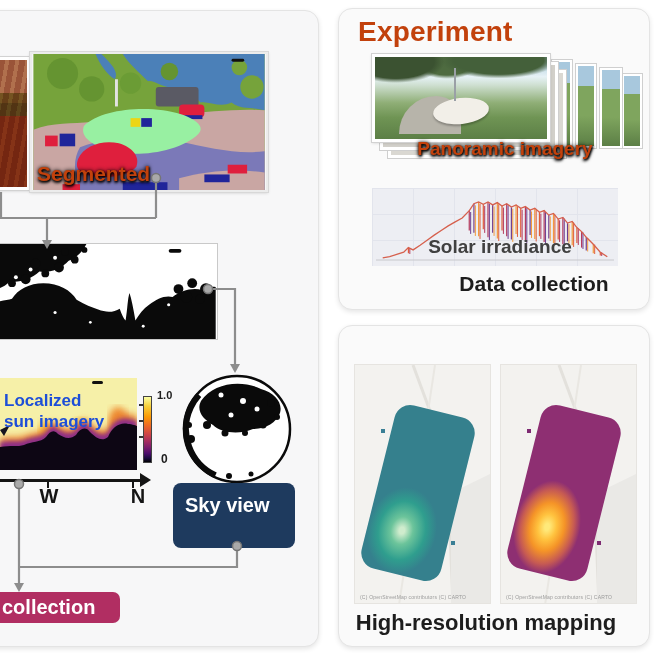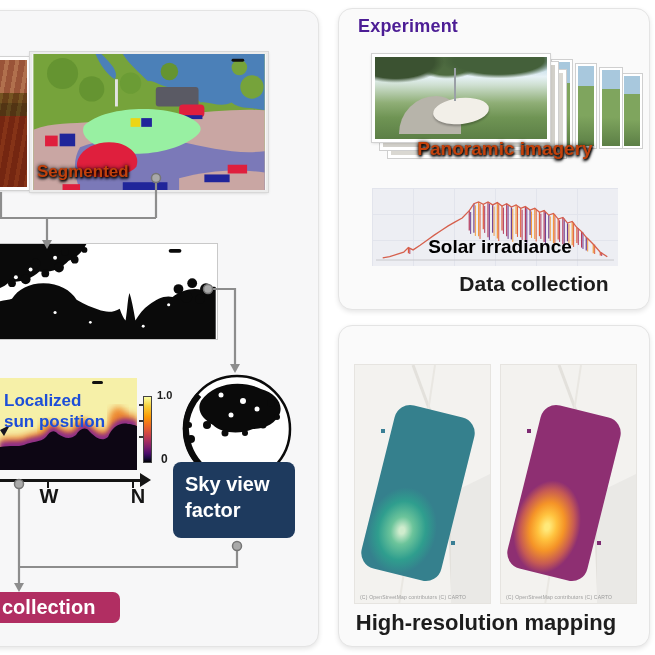--- a/index.html
+++ b/index.html
@@ -2,21 +2,21 @@
 <html><head>
 <meta charset="utf-8">
 <style>
   html,body{margin:0;padding:0;background:#ffffff;}
   body{font-family:"Liberation Sans", sans-serif; -webkit-font-smoothing:antialiased;}
   #canvas{position:relative;width:655px;height:655px;overflow:hidden;background:#ffffff;}
   .abs{position:absolute;}
   .card{position:absolute;background:#fafafa;border:1px solid #e4e4e4;border-radius:14px;
         box-shadow:0 2px 5px rgba(0,0,0,0.10);}
   .card.left{background:#f7f7f8;}
-  .h1{font-size:18px;font-weight:bold;color:#4c1d95;letter-spacing:.2px;}
+  .h1{font-size:28px;font-weight:bold;color:#c2410c;letter-spacing:.2px;}
   .caption{font-size:21px;font-weight:bold;color:#1d1d1d;text-align:center;}
   .imgframe{position:absolute;border:3px solid #ffffff;outline:1px solid #d2d2d2;
             box-shadow:0 1px 3px rgba(0,0,0,.18);box-sizing:border-box;}
   .overlay-label{color:#c2410c;font-weight:bold;
       text-shadow:0 0 4px rgba(0,0,0,.95), 0 2px 3px rgba(0,0,0,.8), 1px 1px 2px rgba(0,0,0,.9);}
   .navybox{position:absolute;background:#1e3a5e;border-radius:8px;color:#fff;
       font-weight:bold;font-size:20px;line-height:1.3;padding:9px 12px;box-sizing:border-box;}
   .magbox{position:absolute;background:#b12e62;border-radius:7px;color:#fff;
       font-weight:bold;font-size:20px;padding:4px 14px 5px 32px;box-sizing:border-box;}
   .axis-label{position:absolute;font-size:20px;font-weight:bold;color:#141414;text-align:center;}
@@ -62,21 +62,21 @@
       <rect x="12" y="84" width="13" height="11" fill="#df1f3d"></rect>
       <rect x="27" y="82" width="16" height="13" fill="#20259a"></rect>
       <rect x="100" y="66" width="10" height="9" fill="#ecd515"></rect>
       <rect x="111" y="66" width="11" height="9" fill="#20259a"></rect>
       <rect x="92" y="132" width="46" height="8" fill="#20259a"></rect>
       <rect x="176" y="124" width="26" height="8" fill="#20259a"></rect>
       <rect x="200" y="114" width="20" height="9" fill="#df1f3d"></rect>
       <rect x="30" y="134" width="18" height="6" fill="#df1f3d"></rect>
       <rect x="204" y="5" width="13" height="3" rx="1.5" fill="#101010"></rect>
     </svg>
-    <div class="abs overlay-label" style="left:5px;top:108px;font-size:17px;">Segmented</div>
+    <div class="abs overlay-label" style="left:5px;top:108px;font-size:21px;">Segmented</div>
   </div>
 
   <div class="abs" style="left:-6px;top:243px;width:224px;height:97px;background:#ffffff;border:1px solid #c9c9c9;box-sizing:border-box;">
     <svg viewBox="0 0 224 97" width="222" height="95">
       <path d="M0,0 H92 C88,8 82,14 74,17 C66,26 52,30 44,28 C36,36 22,40 14,38 C8,44 2,46 0,46 Z" fill="#0a0a0a"></path>
       <circle cx="90" cy="6" r="3" fill="#0a0a0a"></circle>
         <circle cx="80" cy="16" r="4" fill="#0a0a0a"></circle>
       <circle cx="64" cy="24" r="5" fill="#0a0a0a"></circle>
         <circle cx="50" cy="30" r="4" fill="#0a0a0a"></circle>
       <circle cx="30" cy="36" r="5" fill="#0a0a0a"></circle>
@@ -115,21 +115,21 @@
       <ellipse cx="80" cy="50" rx="6" ry="10" fill="#f6c03a" filter="url(#b4)"></ellipse>
       <ellipse cx="118" cy="42" rx="9" ry="13" fill="#ef8d33" filter="url(#b4)"></ellipse>
       <path d="M0,60 C10,58 18,60 24,58 C32,54 40,56 46,50 C50,44 54,42 58,47 C64,51 70,53 76,48 C80,41 86,39 90,45 C96,51 102,55 108,50 C112,40 120,34 128,36 C132,36 137,38 137,38 L137,92 L0,92 Z" fill="#e87f2f" filter="url(#b4)"></path>
       <path d="M0,64 C10,62 18,64 24,62 C32,58 40,60 46,54 C50,48 54,46 58,51 C64,55 70,57 76,52 C80,45 86,43 90,49 C96,55 102,59 108,54 C112,44 120,39 128,41 C132,41 137,43 137,43 L137,92 L0,92 Z" fill="#8e2f86" filter="url(#b2)"></path>
       <path d="M0,69 C10,67 18,69 24,67 C32,63 40,65 46,59 C50,53 54,51 58,56 C64,60 70,62 76,57 C80,50 86,48 90,54 C96,60 102,64 108,59 C112,49 120,44 128,46 C132,46 137,48 137,48 L137,92 L0,92 Z" fill="#0d0614"></path>
       <rect x="92" y="3" width="11" height="3" rx="1.5" fill="#101010"></rect>
       <polygon points="0,52 10,47 4,58" fill="#15151f"></polygon>
     </svg>
     <div class="abs" style="left:4px;top:12px;font-size:17px;font-weight:600;color:#1d4ed8;line-height:1.25;">
       <div>Localized</div>
-      <div>sun position</div>
+      <div>sun imagery</div>
     </div>
   </div>
 
   <div class="abs" style="left:0;top:479px;width:142px;height:2.6px;background:#141414;"></div>
   <div class="abs" style="left:140px;top:473px;width:0;height:0;border-left:11px solid #141414;border-top:7px solid transparent;border-bottom:7px solid transparent;"></div>
   <div class="abs" style="left:47px;top:481px;width:2px;height:7px;background:#141414;"></div>
   <div class="abs" style="left:132px;top:481px;width:2px;height:7px;background:#141414;"></div>
   <div class="axis-label" style="left:36px;top:485px;width:26px;">W</div>
   <div class="axis-label" style="left:126px;top:485px;width:24px;">N</div>
 
@@ -154,23 +154,22 @@
     <circle cx="40" cy="22" r="2.5" fill="#fff"></circle>
       <circle cx="62" cy="28" r="3" fill="#fff"></circle>
     <circle cx="76" cy="36" r="2.5" fill="#fff"></circle>
       <circle cx="50" cy="42" r="2.5" fill="#fff"></circle>
     <circle cx="8" cy="52" r="3" fill="#0a0a0a"></circle>
       <circle cx="10" cy="66" r="4" fill="#0a0a0a"></circle>
     <circle cx="48" cy="103" r="3" fill="#0a0a0a"></circle>
       <circle cx="70" cy="101" r="2.5" fill="#0a0a0a"></circle>
   </svg>
 
-  <div class="navybox" style="left:173px;top:462px;width:122px;height:76px;">
+  <div class="navybox" style="left:173px;top:483px;width:122px;height:65px;">
     <div>Sky view</div>
-    <div>factor</div>
   </div>
 
   <div class="magbox" style="left:-30px;top:592px;width:150px;height:31px;">
     <span>collection</span>
   </div>
 
   <svg class="abs" style="left:0;top:0;pointer-events:none;" width="655" height="655" viewBox="0 0 655 655">
     <g stroke="#8d8d8d" stroke-width="2.2" fill="none">
       <path d="M1,192 L1,218 L156,218 M156,180 L156,218 M47,218 L47,240"></path>
       <path d="M208,289 L235,289 L235,364"></path>
@@ -269,21 +268,21 @@
         <line x1="210.98000000000002" y1="44.460800000000006" x2="210.98000000000002" y2="60.968" stroke="#6f3d8f" stroke-width="1"></line>
         <line x1="214.26" y1="49.34" x2="214.26" y2="62.45" stroke="#6f3d8f" stroke-width="1.2"></line>
         <line x1="215.66" y1="49.9898" x2="215.66" y2="63.476" stroke="#f29a3d" stroke-width="1"></line>
         <line x1="221.28" y1="56.18" x2="221.28" y2="65.3" stroke="#f29a3d" stroke-width="1.2"></line>
         <line x1="222.68" y1="56.6246" x2="222.68" y2="65.984" stroke="#e05c3a" stroke-width="1"></line>
         <line x1="228.29999999999998" y1="64.16" x2="228.29999999999998" y2="67.58" stroke="#e05c3a" stroke-width="1.2"></line>
         <line x1="229.7" y1="64.3652" x2="229.7" y2="67.9904" stroke="#b43a5e" stroke-width="1"></line>
         <path d="M10.7,69.9 L17.7,68.7 L24.7,66.4 L31.7,64.2 L36.4,59.6 L41.1,61.9 L48.1,57.3 L55.1,52.2 L62.2,47.1 L69.2,42.5 L76.2,37.9 L83.2,33.9 L90.2,30.0 L97.3,22.6 L101.9,15.7 L106.6,14.0 L111.3,16.3 L116.0,14.0 L120.7,16.9 L125.3,14.6 L130.0,18.0 L134.7,15.7 L139.4,19.1 L144.1,16.9 L148.7,20.3 L153.4,18.6 L158.1,22.0 L162.8,20.3 L167.5,24.3 L172.1,22.6 L176.8,27.1 L181.5,25.4 L186.2,31.1 L190.9,29.4 L195.5,35.1 L200.2,33.4 L204.9,39.6 L209.6,43.6 L214.3,49.3 L221.3,56.2 L228.3,64.2 L235.3,68.7" fill="none" stroke="#d6604d" stroke-width="1.3"></path>
       </svg>
   </div>
-  <div class="abs" style="left:400px;top:236px;width:200px;text-align:center;font-size:19px;font-weight:600;color:#000000;">Solar irradiance</div>
+  <div class="abs" style="left:400px;top:236px;width:200px;text-align:center;font-size:19px;font-weight:600;color:#404040;">Solar irradiance</div>
 
   <div class="abs caption" style="left:340px;top:272px;width:308px;padding-left:40px;">Data collection</div>
 
   <div class="card" style="left:338px;top:325px;width:310px;height:320px;"></div>
 
   <div class="mapPanel" style="left:354px;top:364px;width:137px;height:240px;">
     <svg width="137" height="240" viewBox="0 0 137 240" style="position:absolute;left:0;top:0;">
       <path d="M58,0 L92,92 L98,240" stroke="#e3e1dc" stroke-width="3" fill="none"></path>
       <path d="M80,0 L44,240" stroke="#e9e7e2" stroke-width="2" fill="none"></path>
       <polygon points="96,128 137,108 137,240 96,240" fill="#eae9e6"></polygon>

